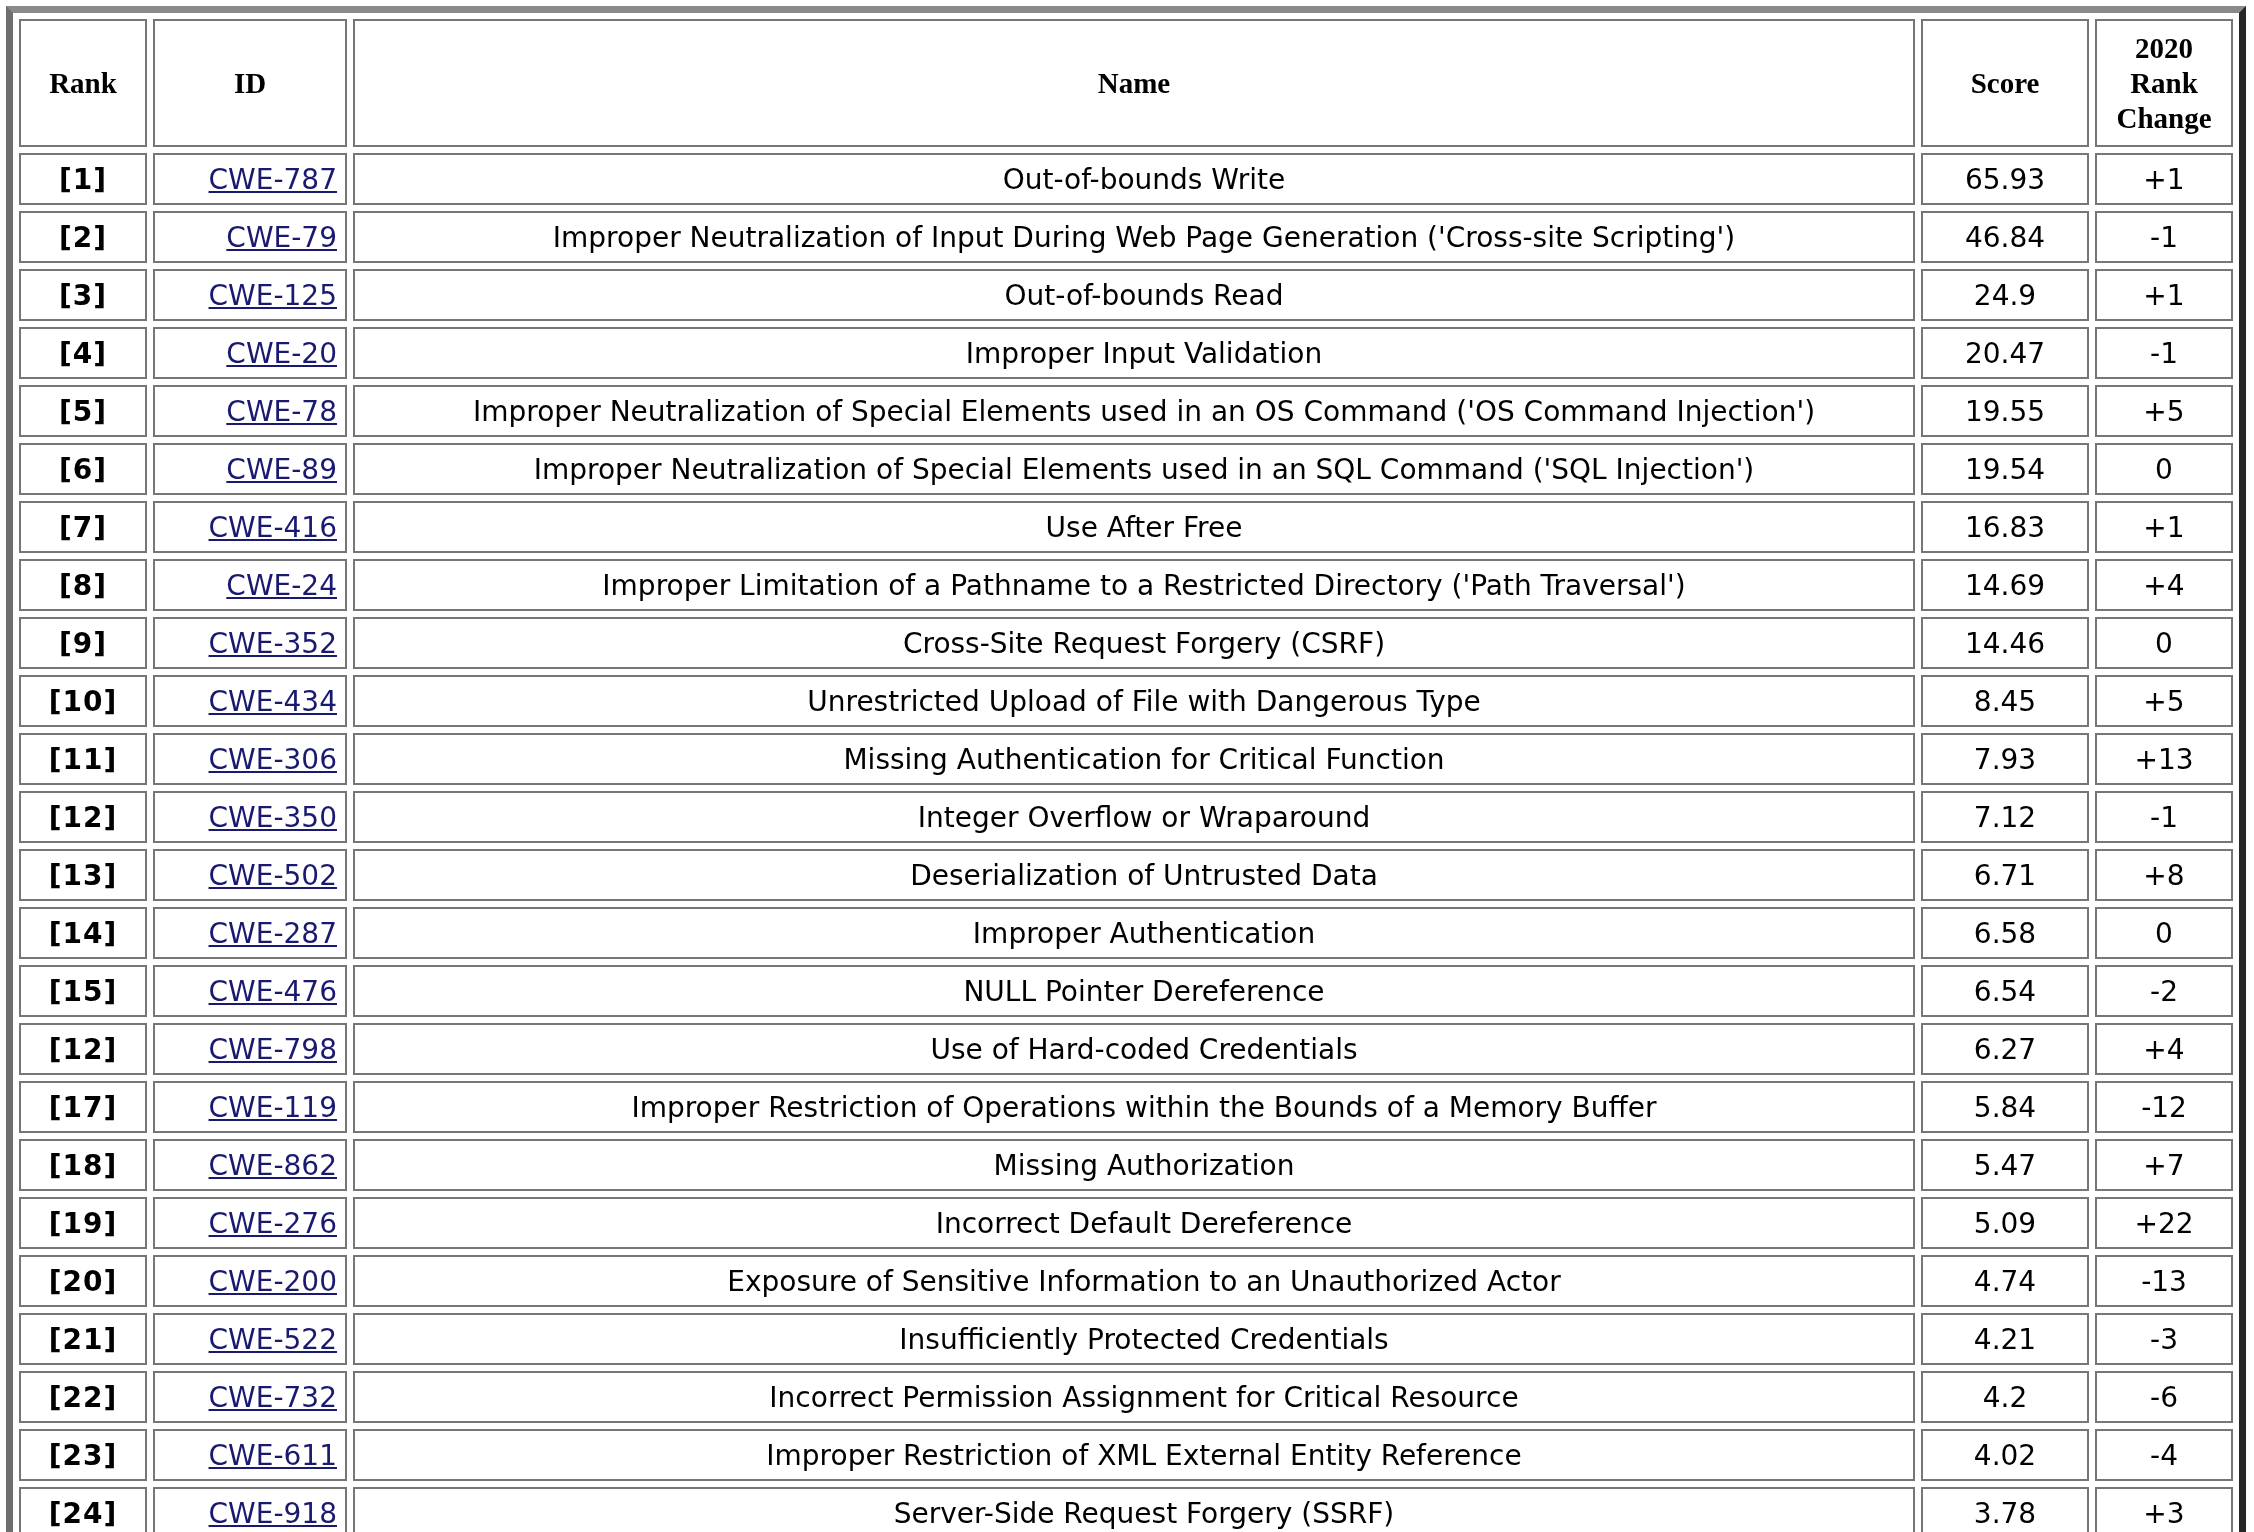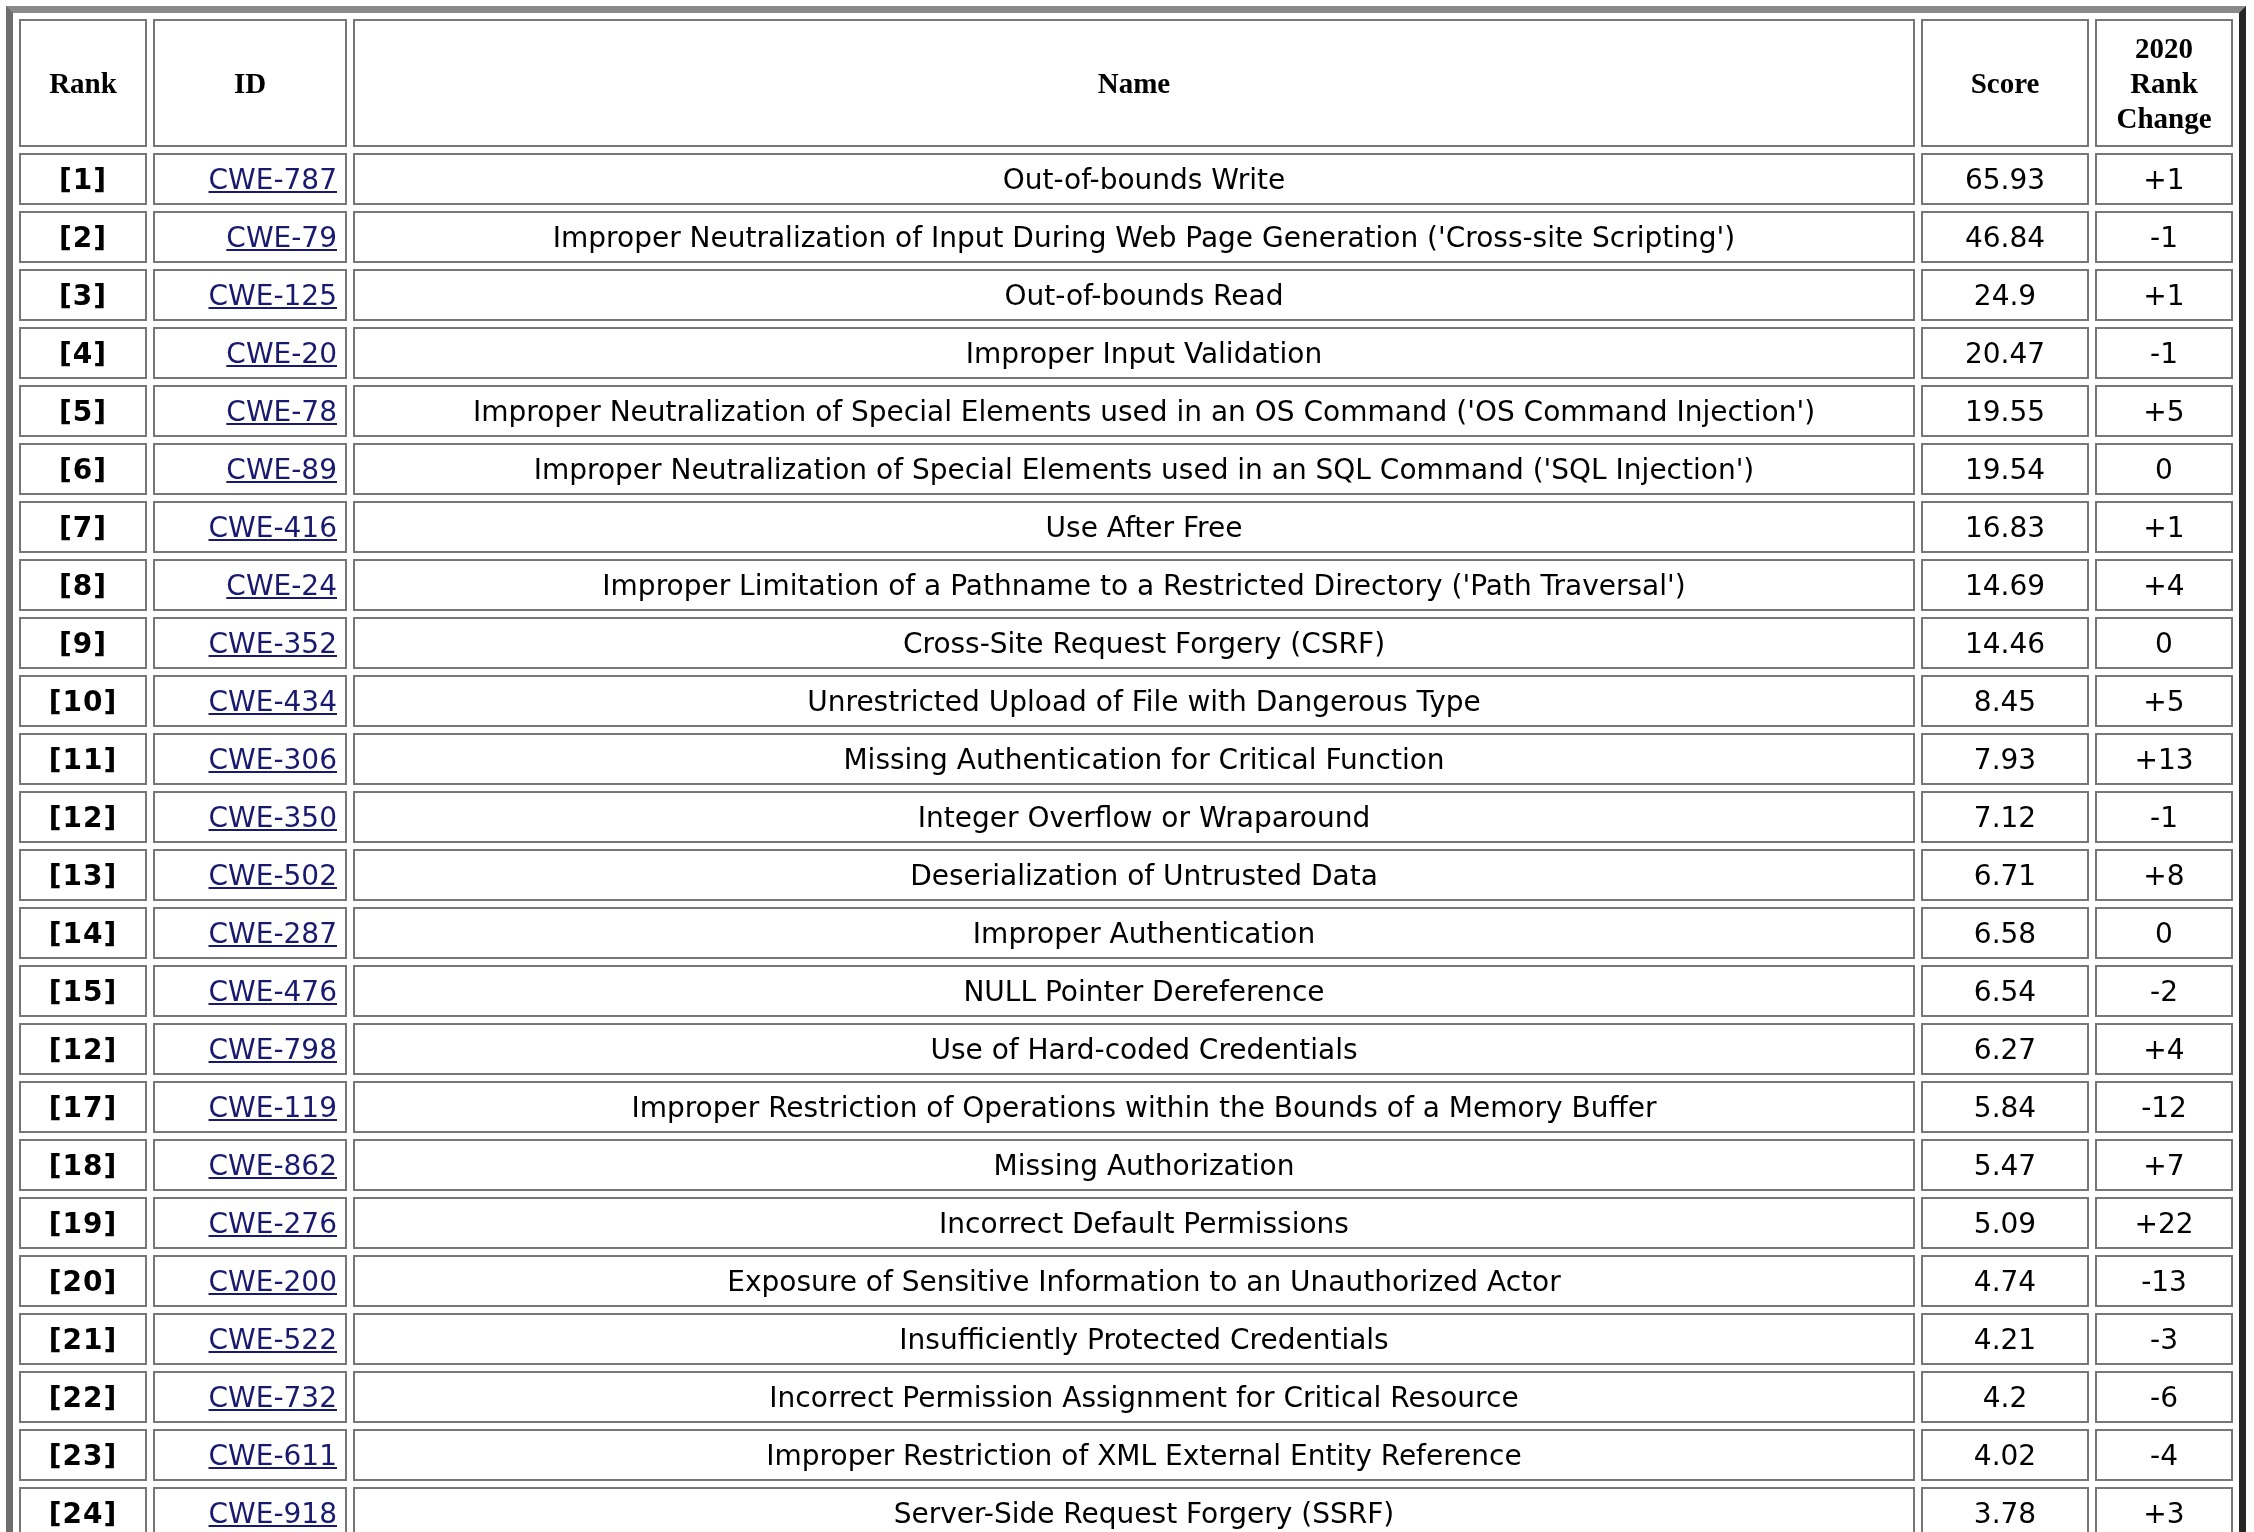--- a/index.html
+++ b/index.html
@@ -238,21 +238,21 @@
     <td class="rank">[18]</td>
     <td class="id"><a>CWE-862</a></td>
     <td class="name">Missing Authorization</td>
     <td class="score">5.47</td>
     <td class="change">+7</td>
   </tr>
 
   <tr>
     <td class="rank">[19]</td>
     <td class="id"><a>CWE-276</a></td>
-    <td class="name">Incorrect Default Permissions</td>
+    <td class="name">Incorrect Default Dereference</td>
     <td class="score">5.09</td>
     <td class="change">+22</td>
   </tr>
 
   <tr>
     <td class="rank">[20]</td>
     <td class="id"><a>CWE-200</a></td>
     <td class="name">Exposure of Sensitive Information to an Unauthorized Actor</td>
     <td class="score">4.74</td>
     <td class="change">-13</td>

